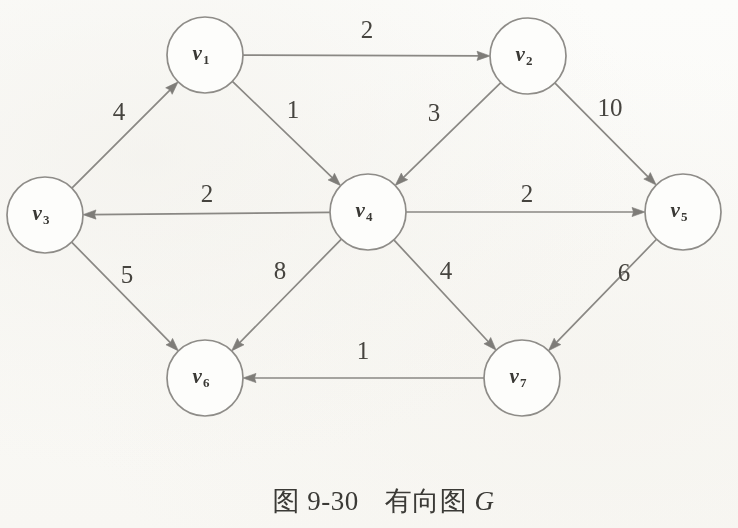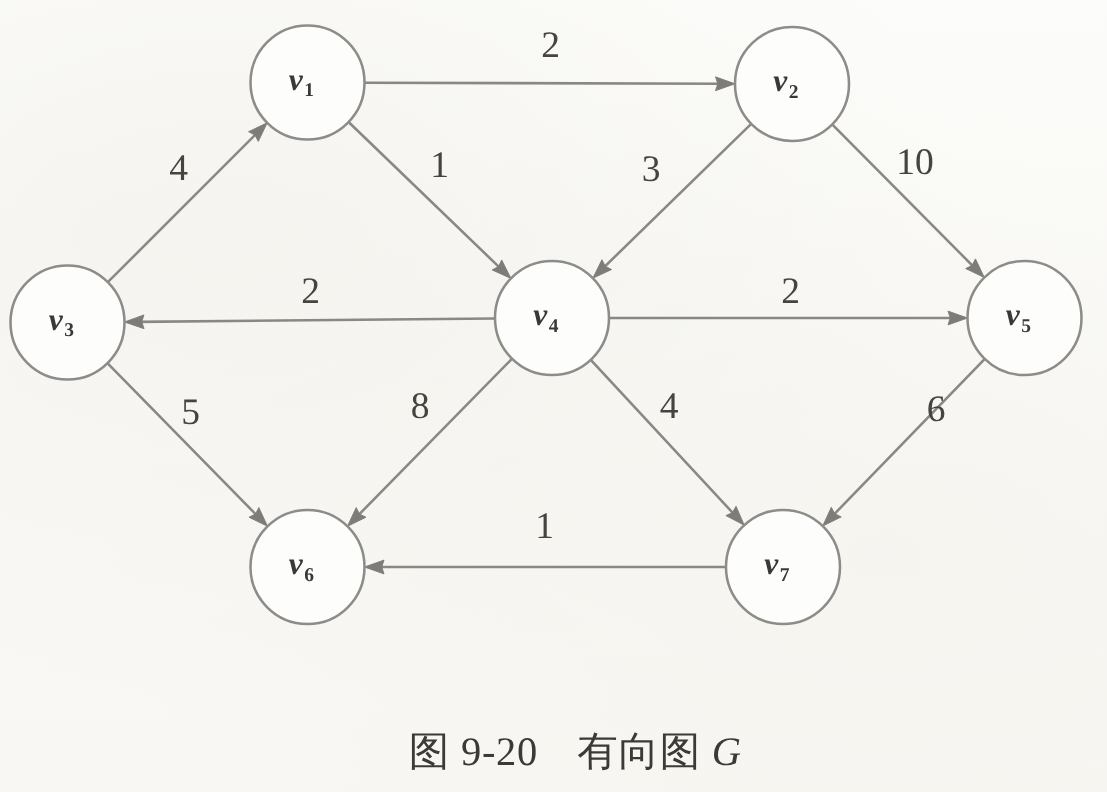--- a/index.html
+++ b/index.html
@@ -179,16 +179,16 @@
           <text x="201" y="378" class="node-label">v<tspan dx="1" dy="6" class="node-sub">6</tspan></text>
         </g>
         <g>
           <circle cx="522" cy="378" r="38" class="node-circle"></circle>
           <text x="518" y="378" class="node-label">v<tspan dx="1" dy="6" class="node-sub">7</tspan></text>
         </g>
       </g>
     </svg>
 
   <div id="caption">
-    <span>图 9-20</span><span class="cap-gap"></span><span>有向图</span> <span class="cap-g">G</span>
+    <span>图 9-30</span><span class="cap-gap"></span><span>有向图</span> <span class="cap-g">G</span>
   </div>
 
 </div>
 
 </body></html>

